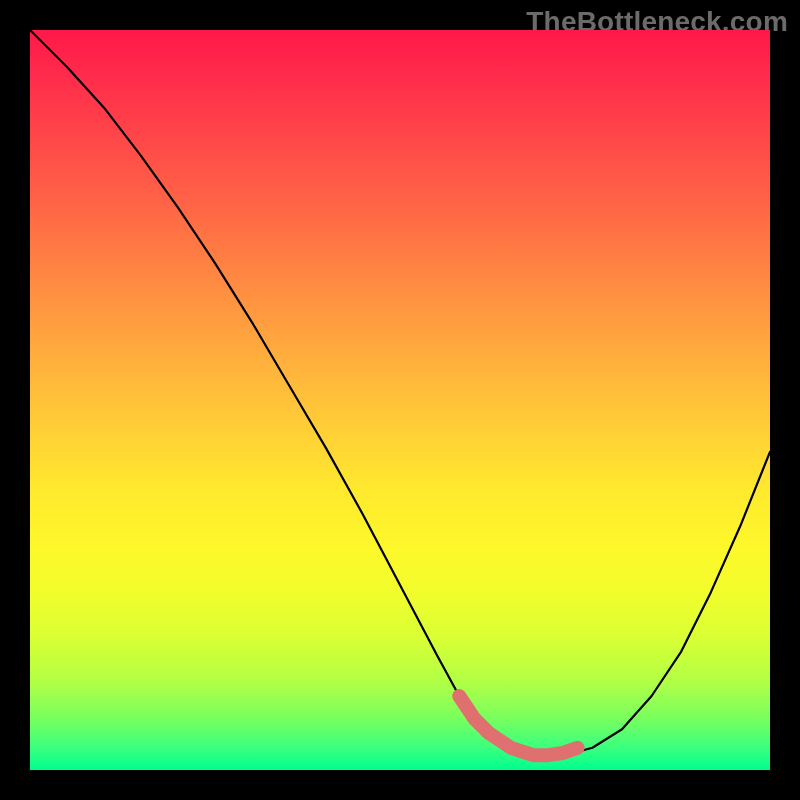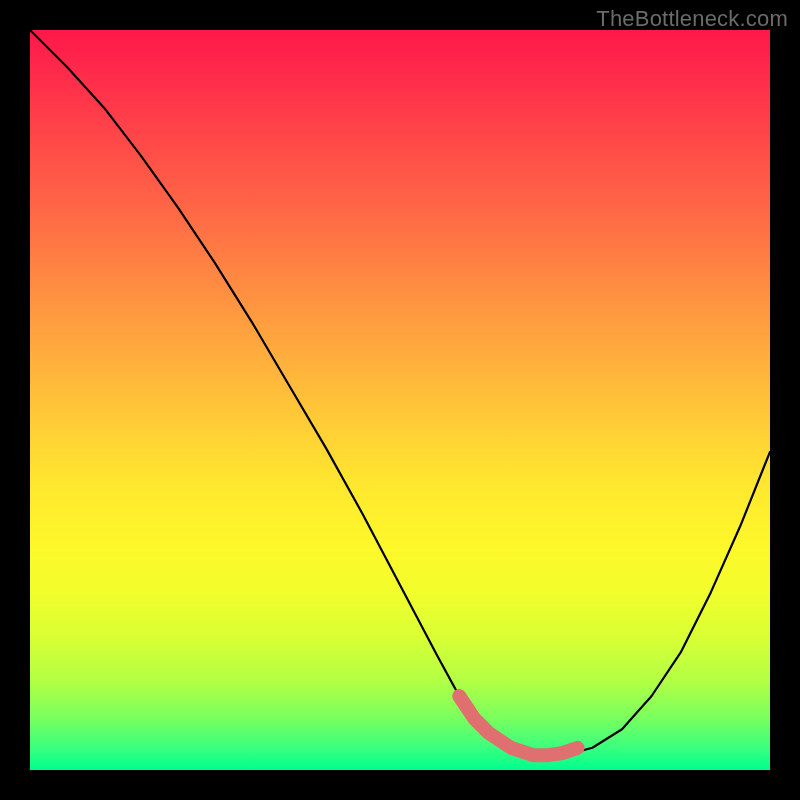--- a/index.html
+++ b/index.html
@@ -41,22 +41,22 @@
       #79ff5e 93%,
       #3aff7e 97%,
       #00ff8f 100%
     );
   }
   .watermark {
     position: absolute;
     top: 6px;
     right: 12px;
     color: #6b6b6b;
-    font-size: 22px;
-    font-weight: 400;
+    font-size: 28px;
+    font-weight: 700;
     letter-spacing: 0.2px;
     user-select: none;
   }
   svg.overlay {
     position: absolute;
     left: 0;
     top: 0;
     width: 740px;
     height: 740px;
   }

